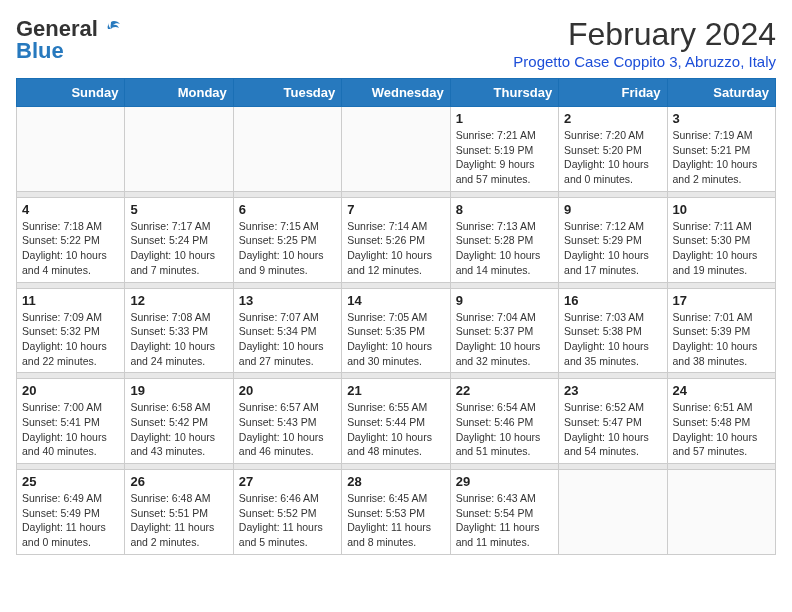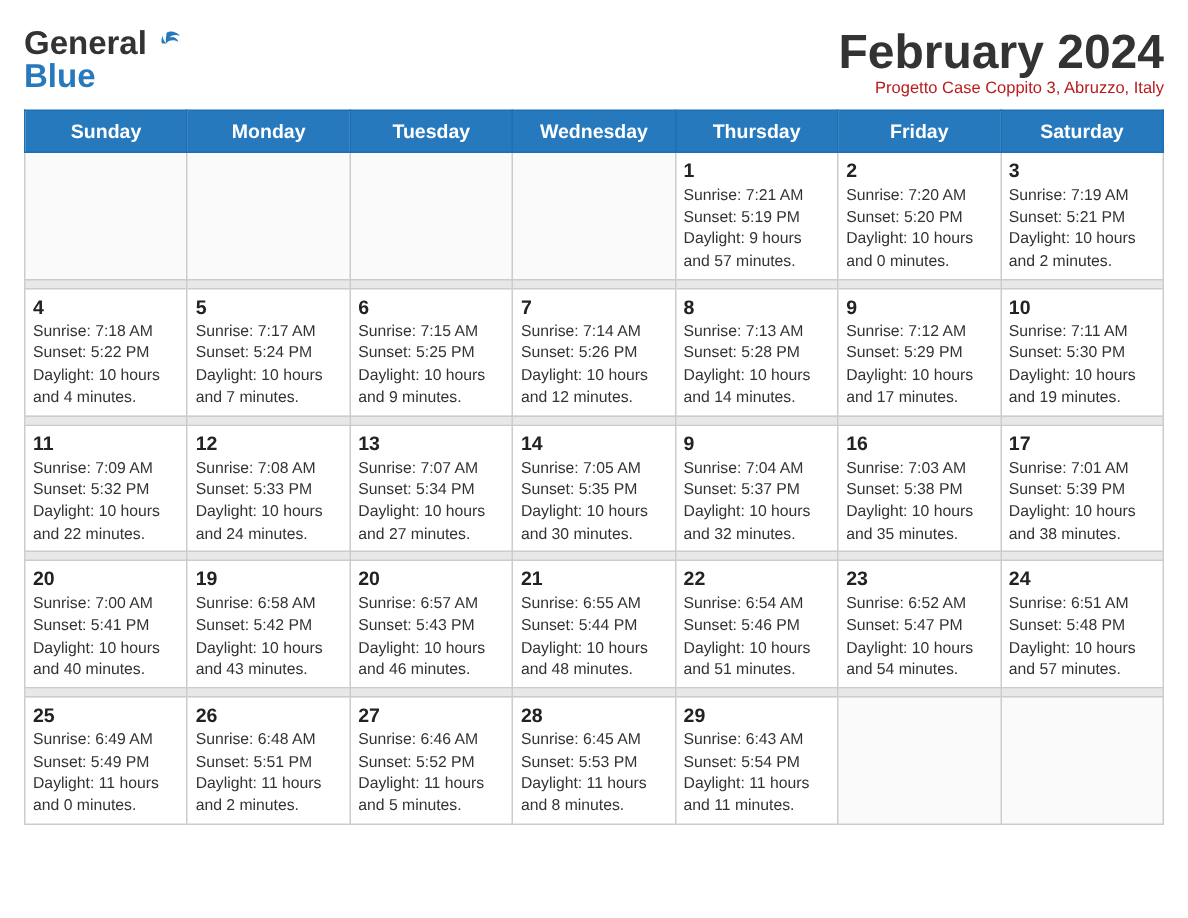--- a/index.html
+++ b/index.html
@@ -19,36 +19,36 @@
     .logo {
       display: flex;
       flex-direction: column;
       align-items: flex-start;
     }
     .title-area {
       text-align: right;
     }
     .month-title {
       font-size: 32px;
-      font-weight: bold;
+      font-weight: normal;
       color: #333;
     }
     .location {
-      font-size: 11px;
-      color: #b91c1c;
+      font-size: 15px;
+      color: #1d4ed8;
     }
     .calendar {
       width: 100%;
       border-collapse: collapse;
       border: 1px solid #ccc;
     }
     .calendar th {
       background-color: #2779be;
       color: #fff;
-      text-align: center;
+      text-align: right;
       padding: 6px 6px;
       font-size: 13px;
       border: 1px solid #1a6fb5;
     }
     .calendar td {
       vertical-align: top;
       border: 1px solid #ccc;
       padding: 4px 5px;
       width: calc(100% / 7);
       min-height: 80px;

